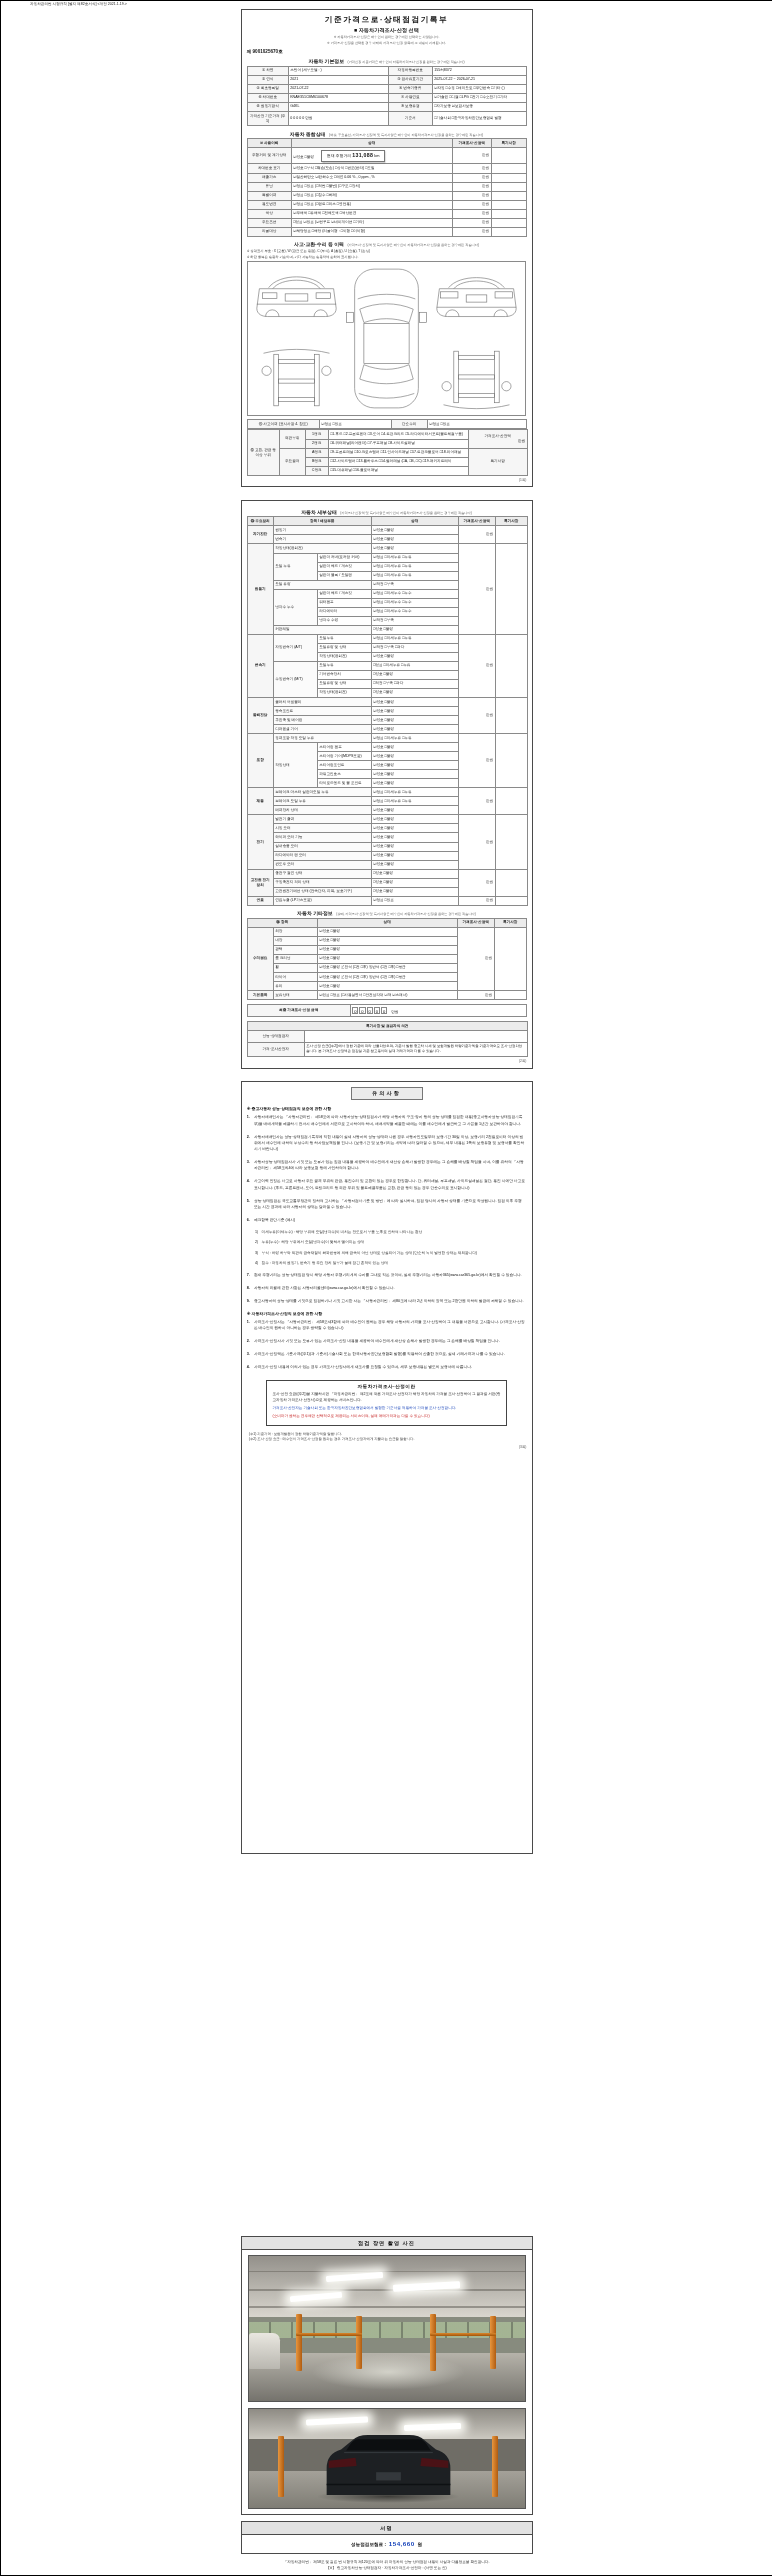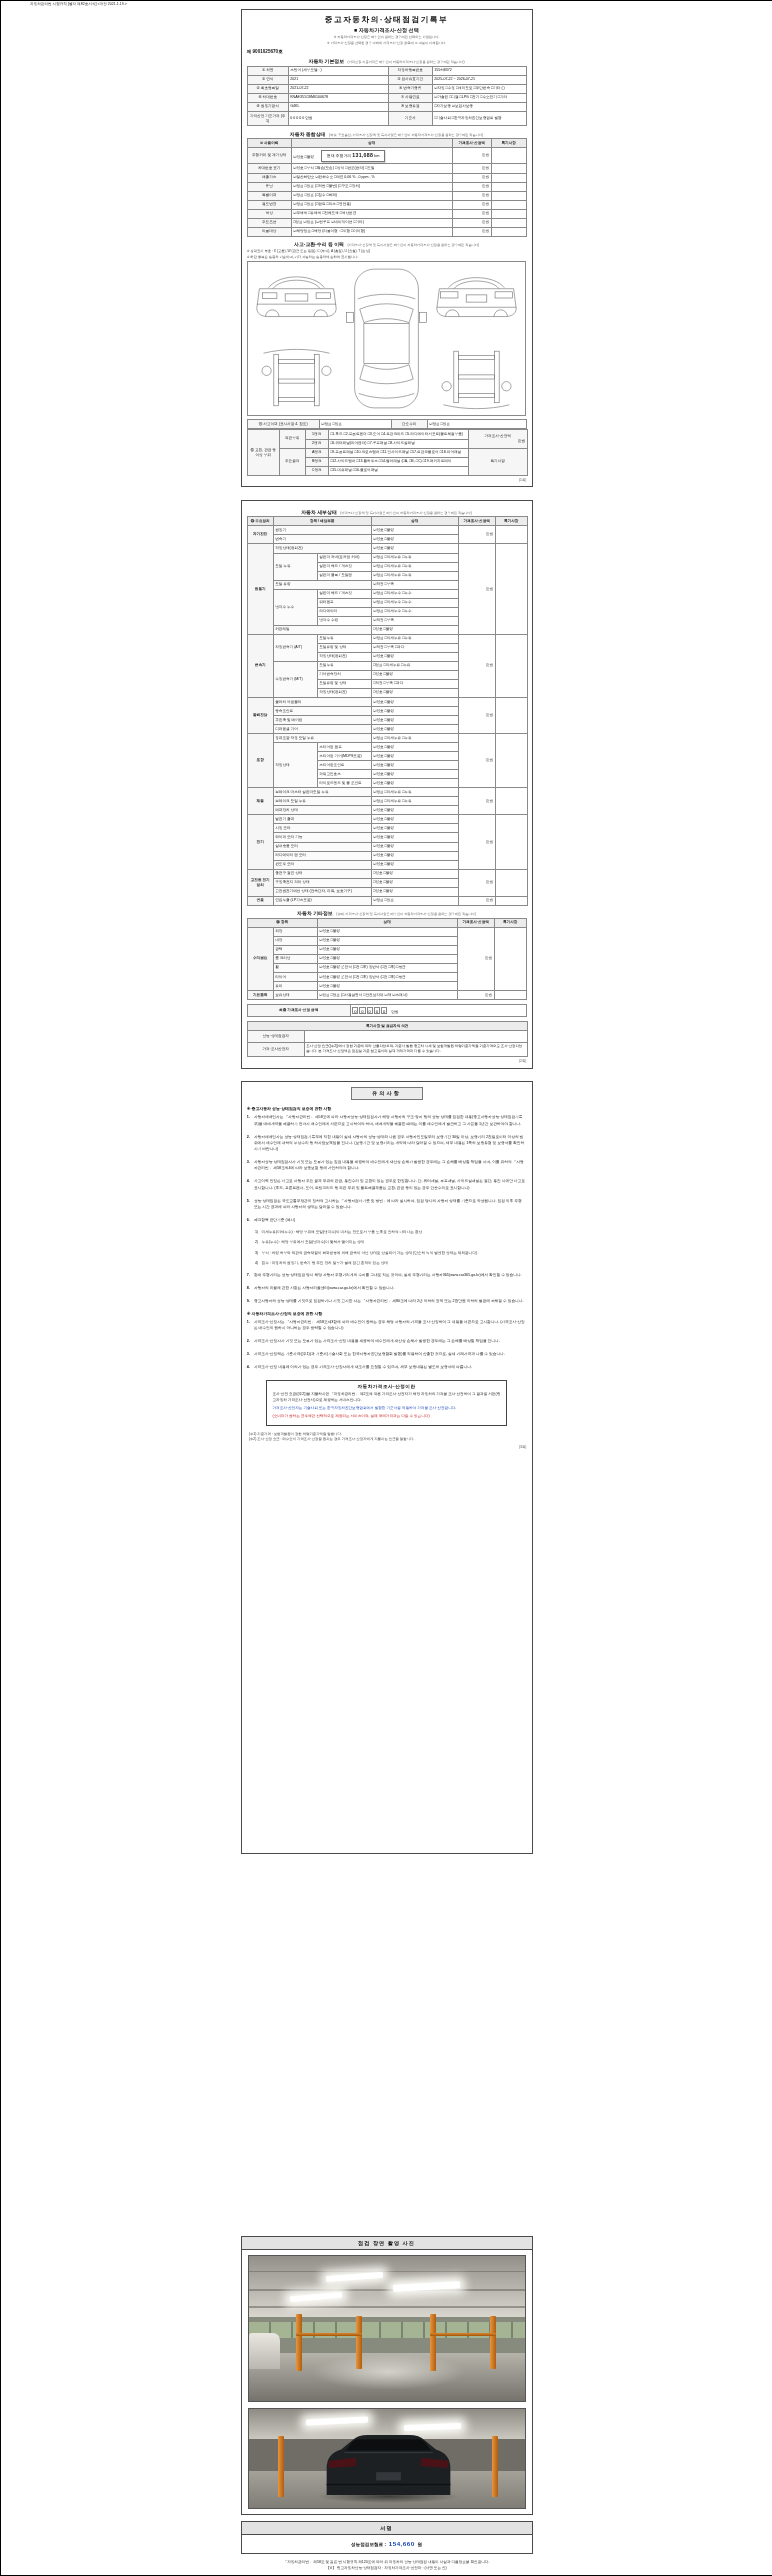--- a/index.html
+++ b/index.html
@@ -79,21 +79,21 @@
 </style>
 </head>
 <body>
 
 <div class="screen">
   <div class="top-caption">자동차관리법 시행규칙 [별지 제82호서식] &lt;개정 2021.1.19.&gt;</div>
 
   <div class="doc">
 
     <div class="sheet">
-      <div class="hdr-title">중고자동차의·상태점검기록부</div>
+      <div class="hdr-title">기준가격으로·상태점검기록부</div>
       <div class="hdr-select">■ 자동차가격조사·산정 선택</div>
       <div class="hdr-note">※ 자동차가격조사·산정은 매수인이 원하는 경우에만 선택하는 사항입니다.</div>
       <div class="hdr-note">※ 가격조사·산정을 선택한 경우 아래의 가격조사·산정 항목에 그 내용이 기재됩니다.</div>
       <div class="docno">
         <span>제</span>
         <span>9001025670</span><span>호</span>
       </div>
 
       <div class="sec-title">
         <span>자동차 기본정보</span>

